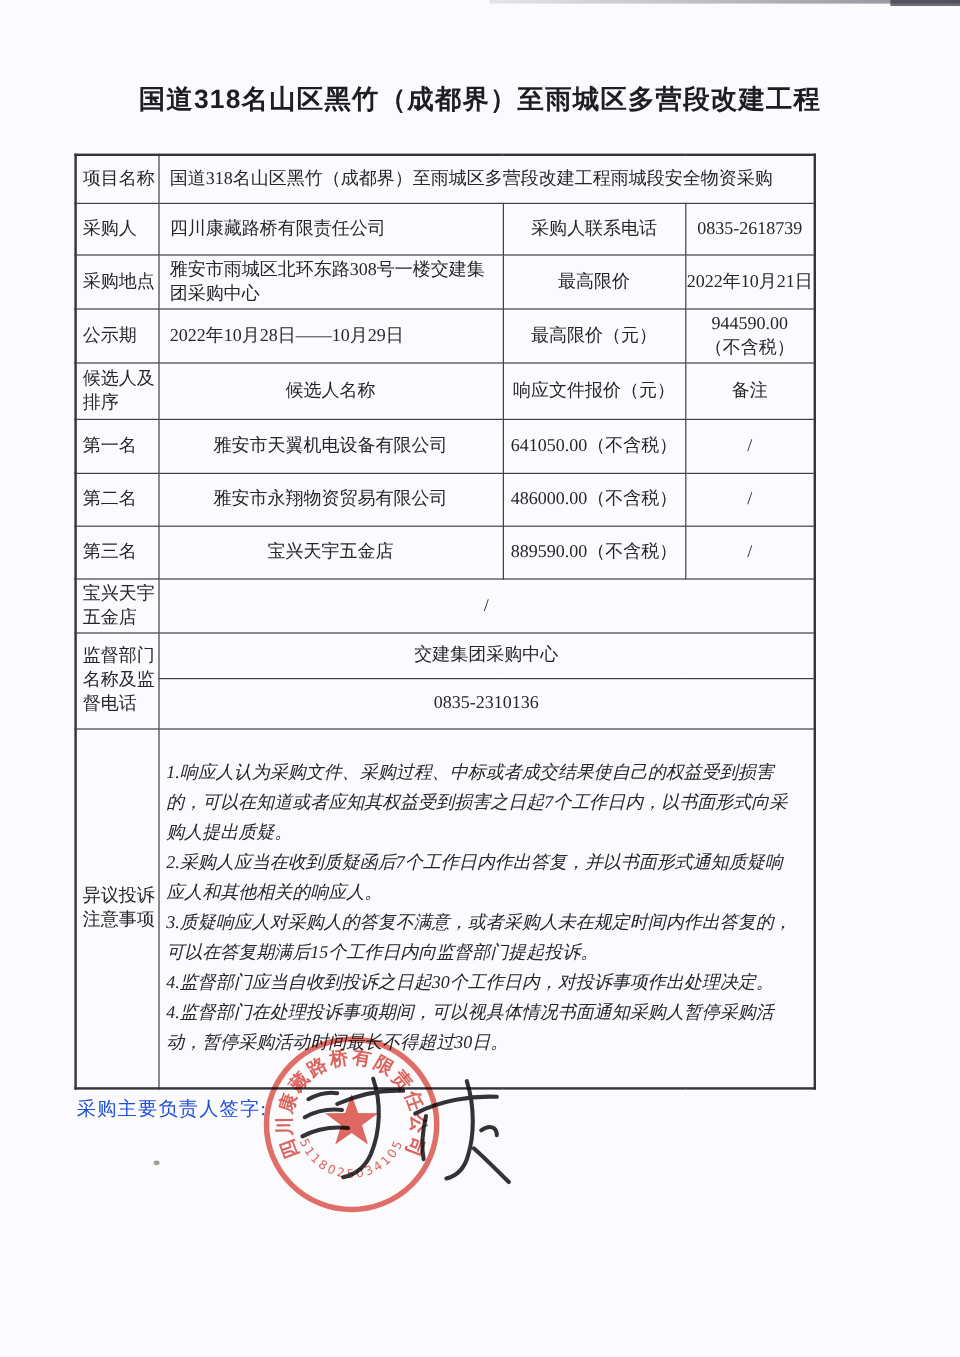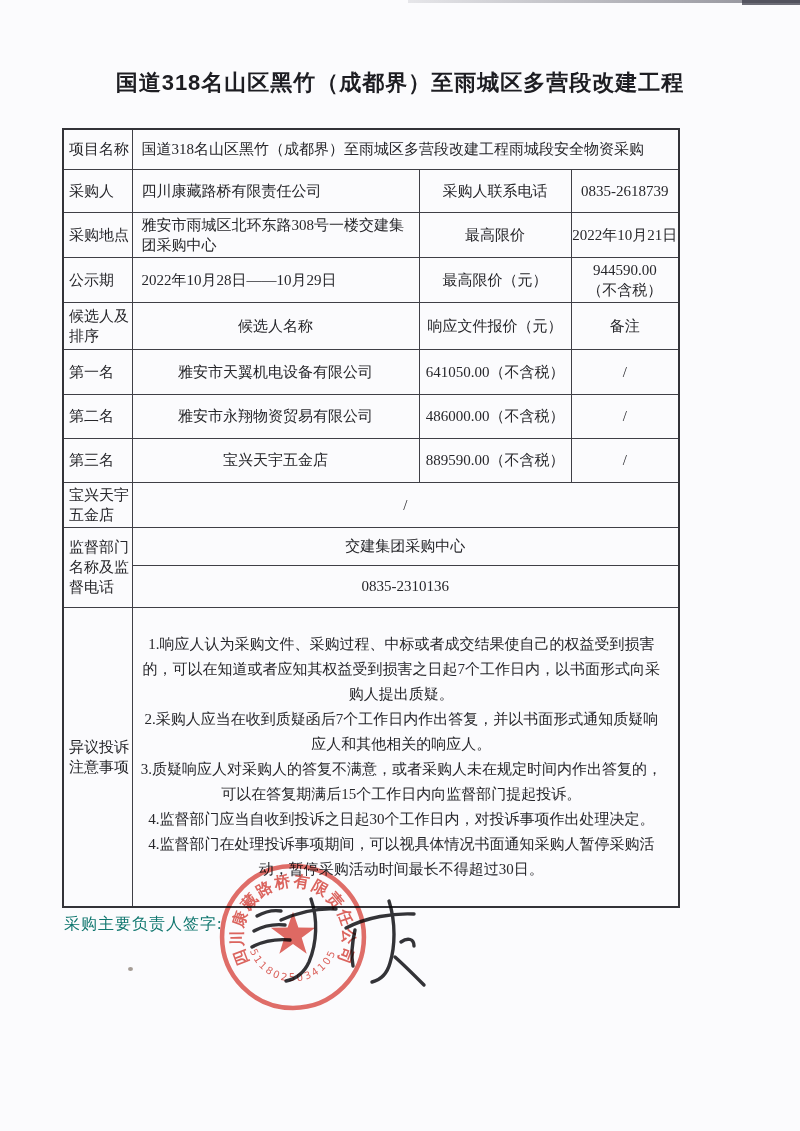--- a/index.html
+++ b/index.html
@@ -49,25 +49,25 @@
   table.main td {
     border: 1.6px solid #3f3f46;
     vertical-align: middle;
     line-height: 20px;
     overflow: hidden;
   }
   table.main { border: 2px solid #333338; }
   td.lbl { text-align: left; padding: 2px 2px 2px 5px; line-height: 19px; }
   td.val-left { text-align: left; padding: 2px 6px 2px 9px; margin-left: 26px; }
   td.ctr { text-align: center; padding: 2px 3px; }
-  td.notes-cell { text-align: center; padding: 10px 14px 10px 6px; }
+  td.notes-cell { text-align: left; padding: 10px 14px 10px 6px; font-style: italic; }
   .notes-cell .note-line { line-height: 25px; }
   .sign-label {
     position: absolute; left: 64px; top: 914px;
-    font-size: 16px; letter-spacing: 1px; color: #0f766e;
+    font-size: 16px; letter-spacing: 1px; color: #1d4ed8;
   }
   .seal-svg {
     position: absolute; left: 217px; top: 861px;
     width: 152px; height: 152px;
     mix-blend-mode: multiply;
   }
   .signature-svg {
     position: absolute; left: 243px; top: 886px;
     width: 195px; height: 110px;
     mix-blend-mode: multiply;

